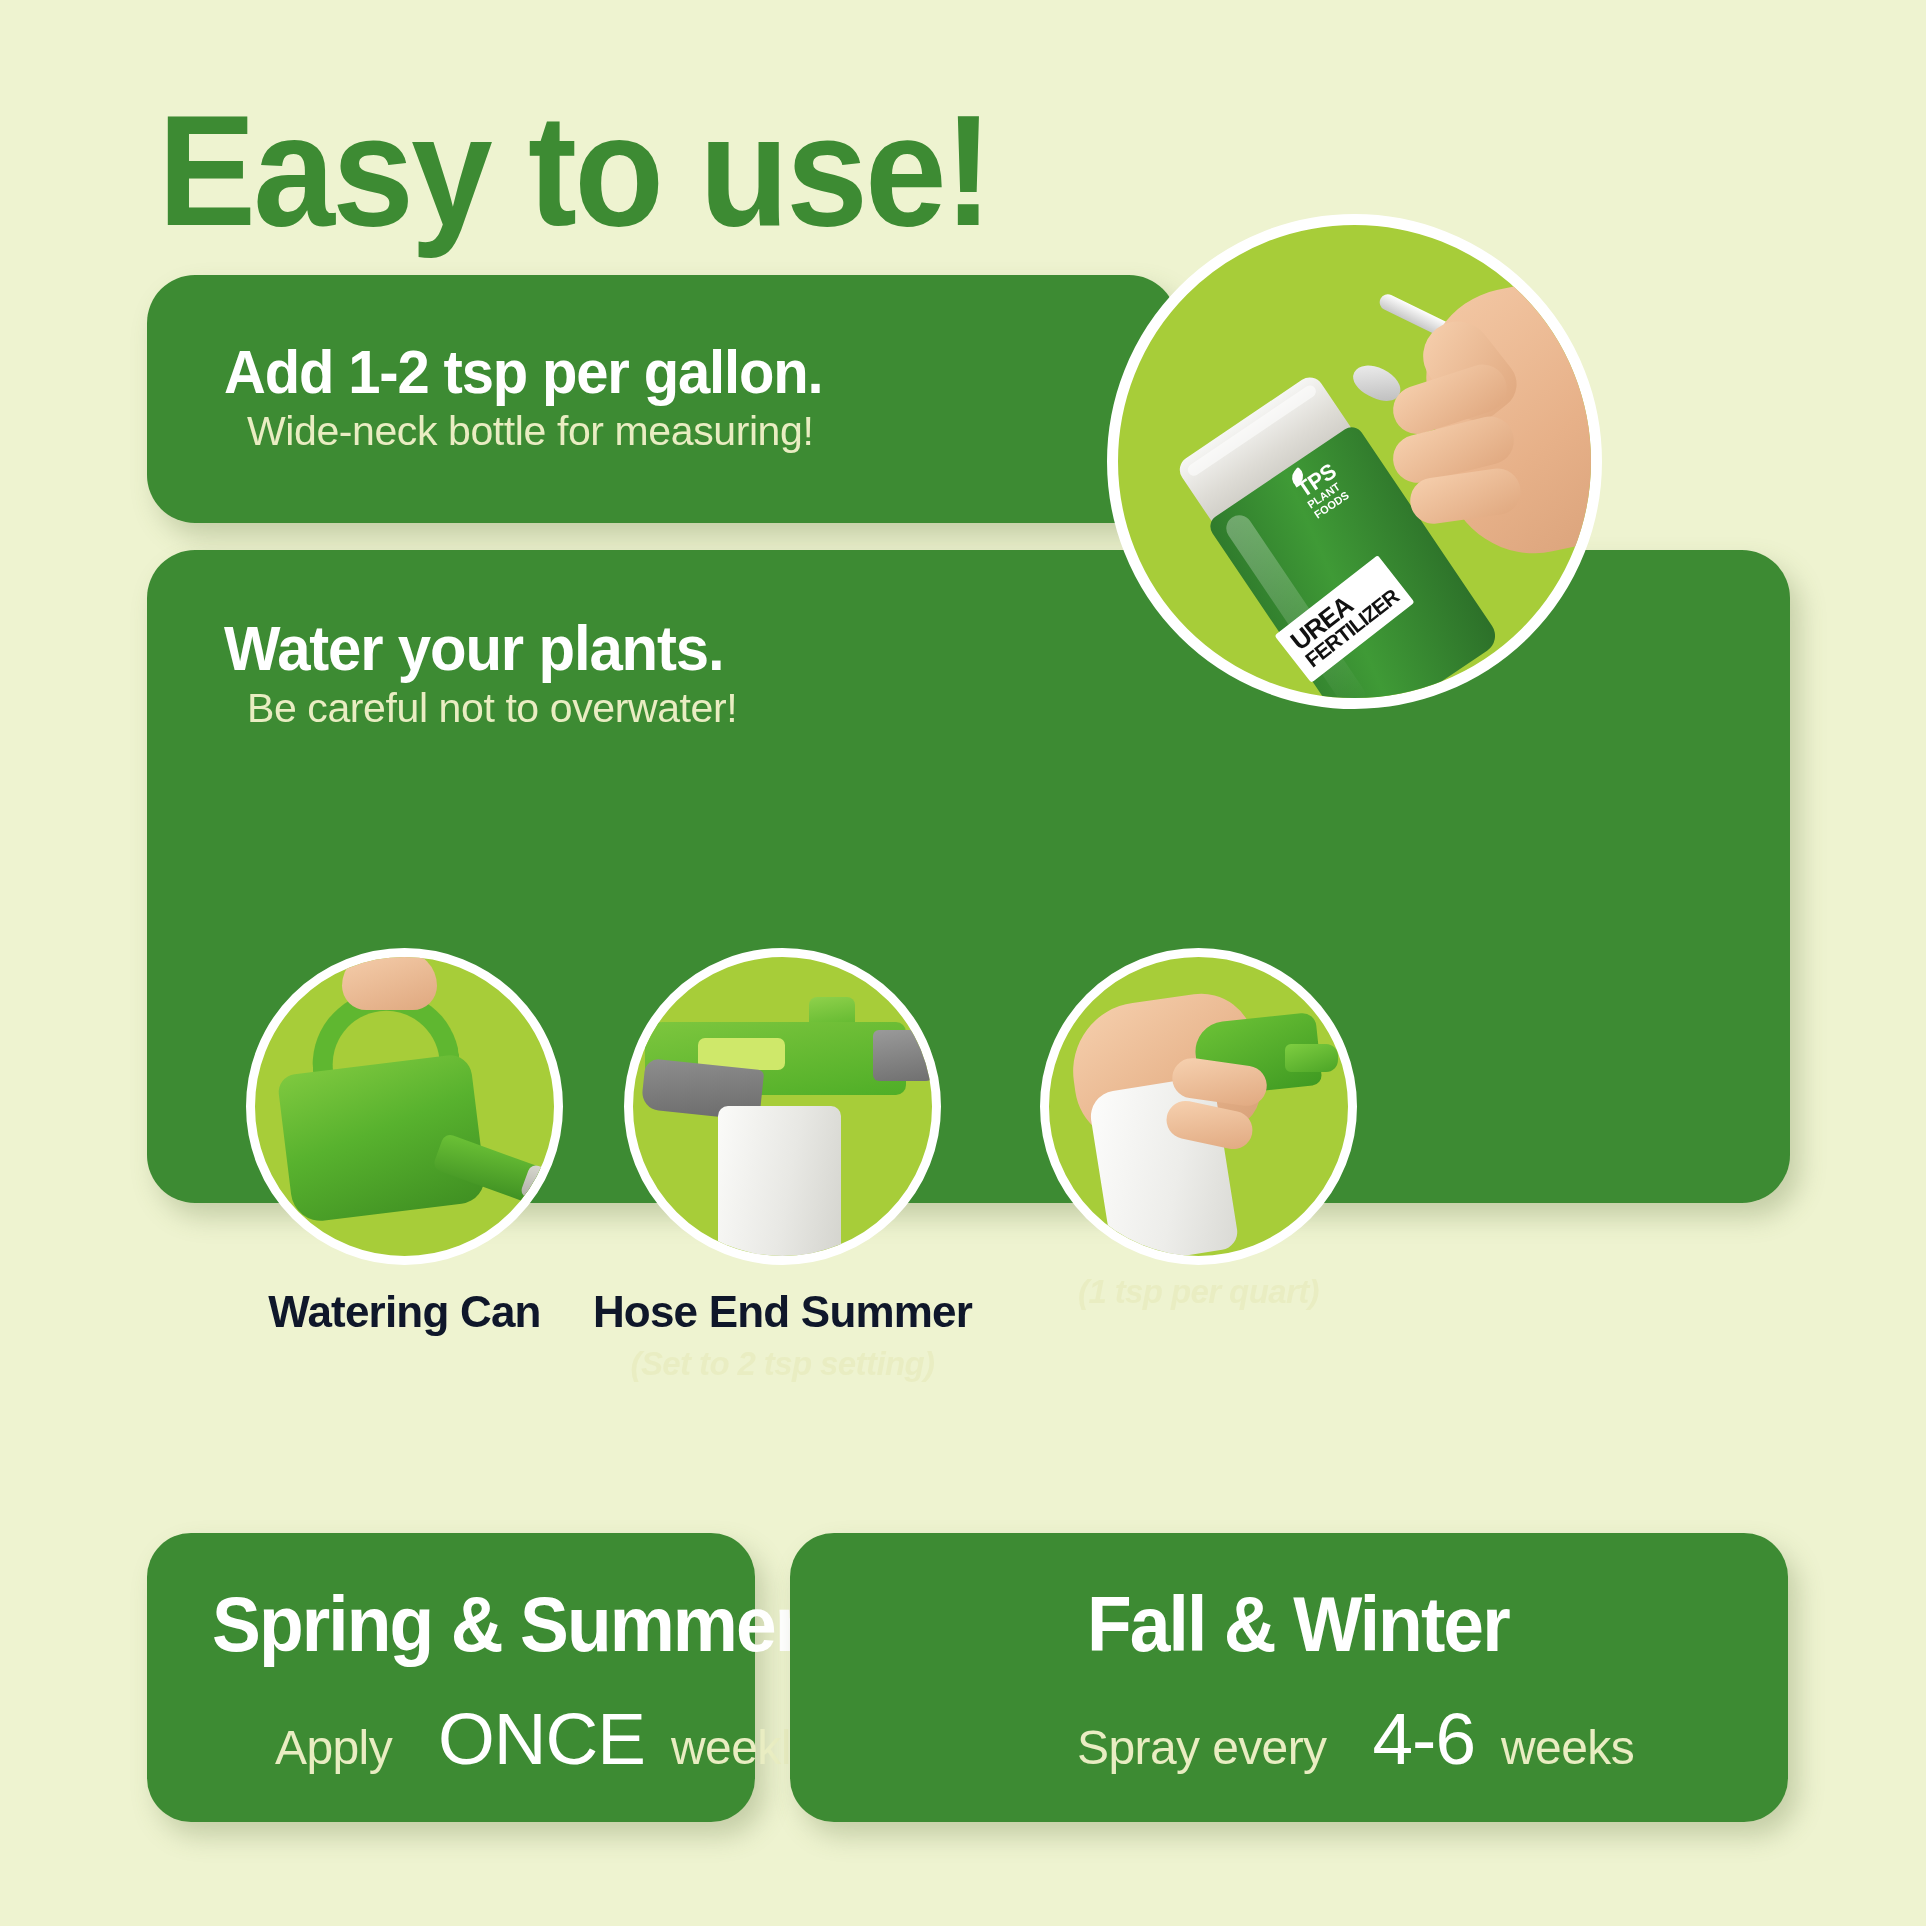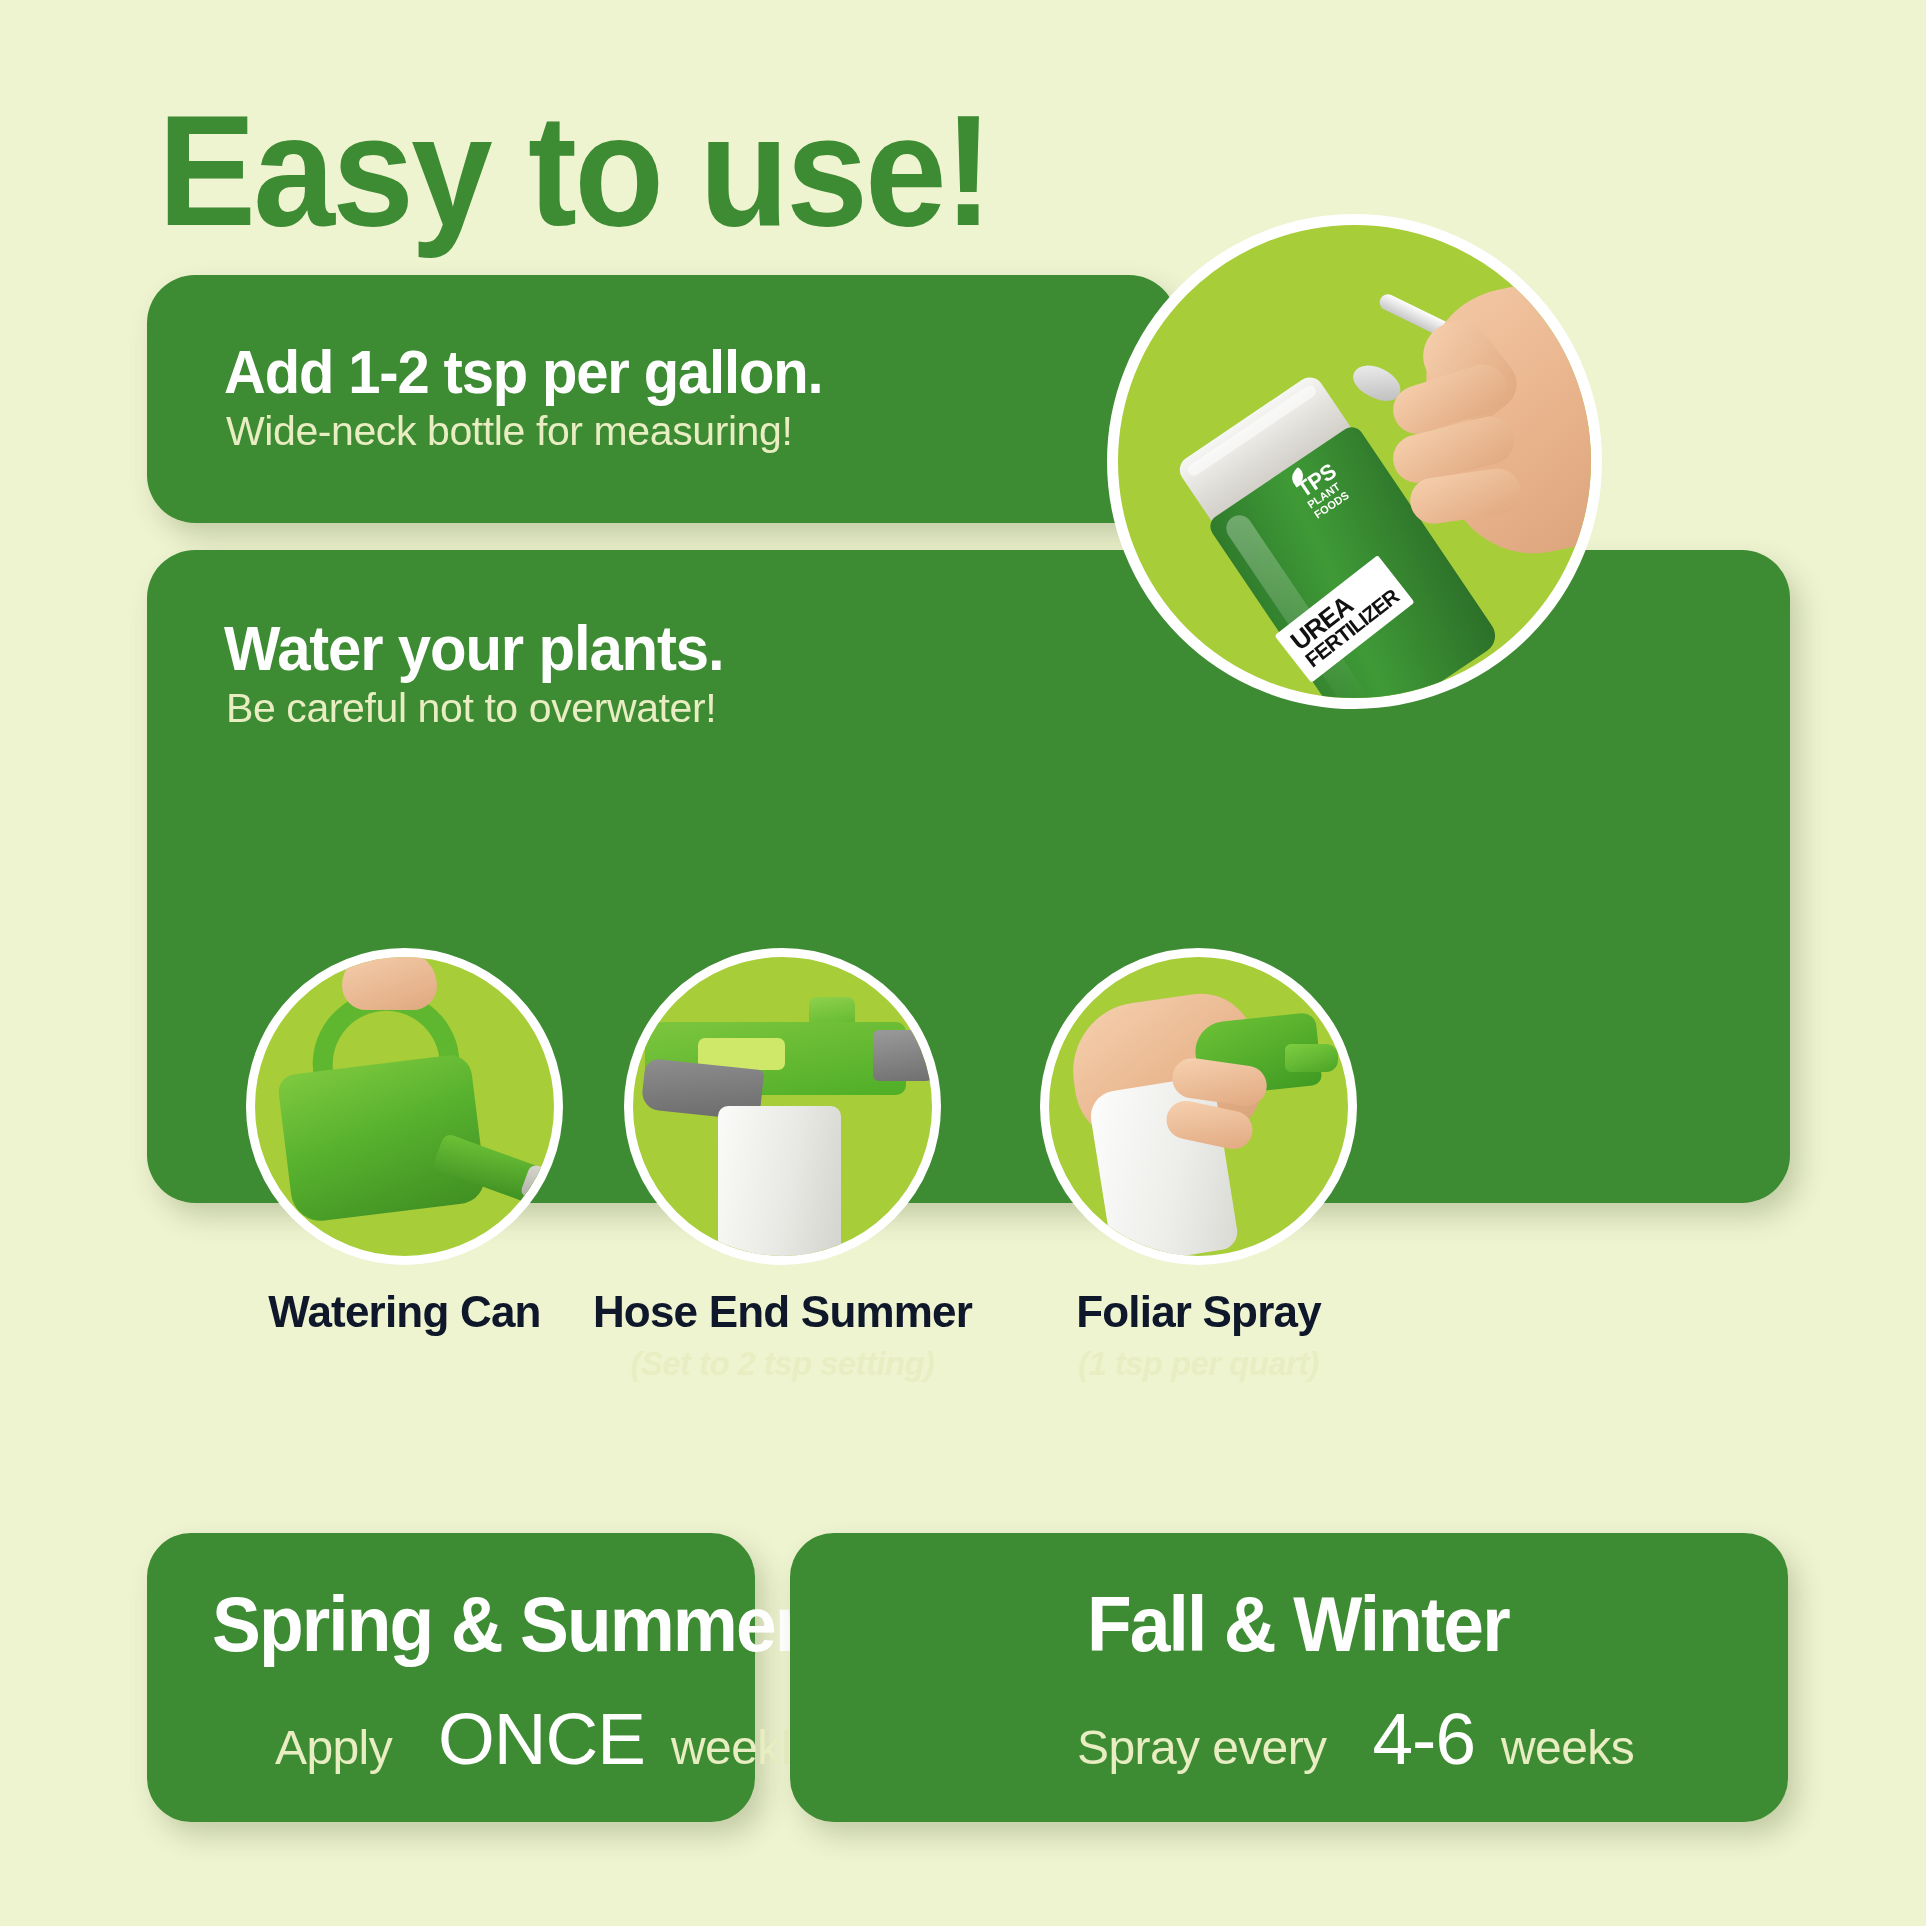--- a/index.html
+++ b/index.html
@@ -48,20 +48,21 @@
     transform:scaleX(0.95);
     transform-origin:left center;
     white-space:nowrap;
   }
   .card-sub {
     color:#e9edc2;
     font-size:41px;
     font-weight:normal;
     letter-spacing:-0.4px;
     white-space:nowrap;
+    margin-left:21px;
   }
 
   #measure-heading { position:absolute; left:224px; top:337px; }
   #measure-sub     { position:absolute; left:226px; top:408px; }
 
   #water-heading   { position:absolute; left:224px; top:612px; font-size:63px; }
   #water-sub       { position:absolute; left:226px; top:685px; }
 
   
   .hero-circle {
@@ -419,21 +420,20 @@
 
   <div class="method" id="method-3">
     <div class="method-circle">
       <div class="fol-hand"></div>
       <div class="fol-bottle"></div>
       <div class="fol-trigger"></div>
       <div class="fol-nozzle"></div>
       <div class="fol-finger ff1"></div>
       <div class="fol-finger ff2"></div>
     </div>
-    <div class="method-label">Foliar Spray</div>
     <div class="method-note">(1 tsp per quart)</div>
   </div>
 
   <div class="card" id="card-spring"></div>
   <div class="season-title" id="spring-title">Spring &amp; Summer</div>
   <div class="season-line" id="spring-line">
     <span>Apply</span>
     <span class="big">ONCE</span>
     <span>weekly</span>
   </div>

